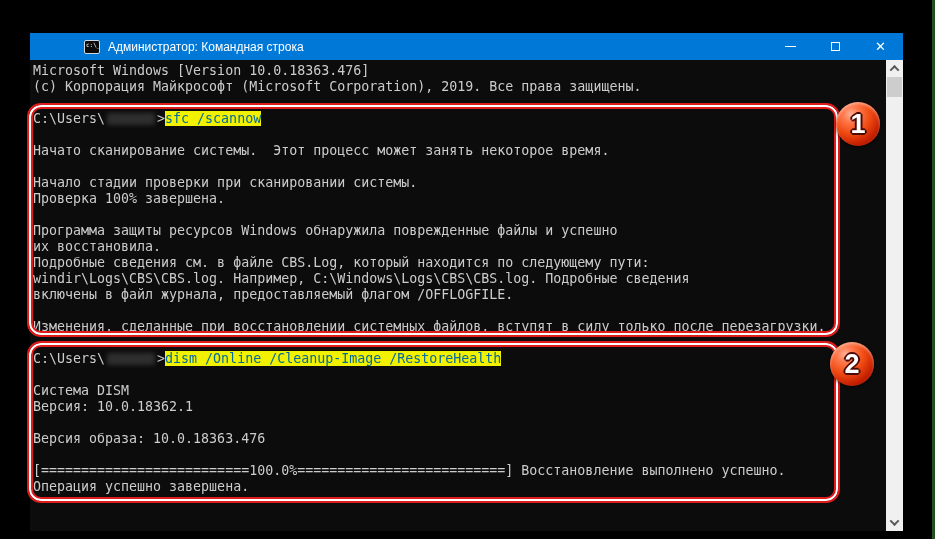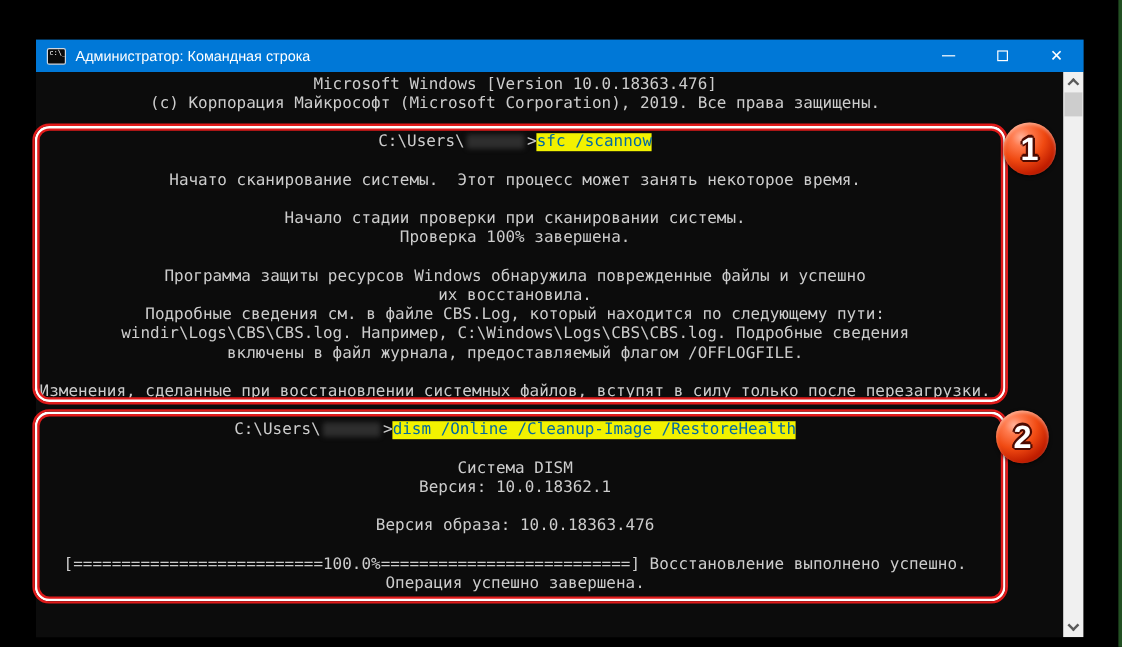--- a/index.html
+++ b/index.html
@@ -5,38 +5,38 @@
   * { margin:0; padding:0; box-sizing:border-box; }
   html,body { width:935px; height:539px; background:#000; overflow:hidden;
               font-family:"Liberation Sans", sans-serif; }
 
   .green-edge { position:absolute; right:0; top:0; width:3px; height:539px; background:#235023; }
 
   .window { position:absolute; left:30px; top:33px; width:873px; height:498px; background:#0c0c0c; }
 
   
   .titlebar { position:absolute; left:0; top:0; width:100%; height:27px; background:#0078d7;
-              display:flex; align-items:center; }
+              display:flex; align-items:center;padding-left:45px; }
   .cmd-icon { width:16px; height:14px; margin-left:9px; background:#0a0a0a; border-radius:2px;
               border:1px solid #cfd8e2; color:#fff; font-family:"DejaVu Sans Mono",monospace;
               font-size:6px; line-height:6px; padding:1px 0 0 1px; overflow:hidden; }
   .title-text { color:#ffffff; font-size:12px; margin-left:8px; white-space:nowrap; }
   .controls { margin-left:auto; display:flex; height:100%; }
   .ctrl-btn { width:45px; height:100%; display:flex; align-items:center; justify-content:center; }
   .glyph-min { width:11px; height:1px; background:#fff; }
   .glyph-max { width:9px; height:9px; border:1px solid #fff; }
   .glyph-close { color:#fff; font-size:13px; line-height:13px; }
 
   
   .console { position:absolute; left:0; top:27px; width:873px; height:471px; background:#0c0c0c;
              overflow:hidden; }
   .console-text { position:absolute; left:3px; top:3px;
                   font-family:"DejaVu Sans Mono", monospace; font-size:13.3px; line-height:16px;
                   color:#cccccc; white-space:pre; }
-  .cline { min-height:16px;text-align:center; }
+  .cline { min-height:16px; }
   .seg-highlight { background:#f2f200; color:#0369a1; }
   .seg-blur { display:inline-block; width:48px; height:12px; background:#2e2e2e;
               filter:blur(2px); border-radius:2px; vertical-align:middle; margin:0 2px; }
 
   
   .scrollbar { position:absolute; right:0; top:0; width:17px; height:471px; background:#f0f0f0; }
   .sb-arrow { position:absolute; left:0; width:17px; height:17px; display:flex;
               align-items:center; justify-content:center; }
   .sb-arrow.up { top:0; } .sb-arrow.down { bottom:0; }
   .chev { width:7px; height:7px; border-left:2px solid #5a5a5a; border-top:2px solid #5a5a5a; }

